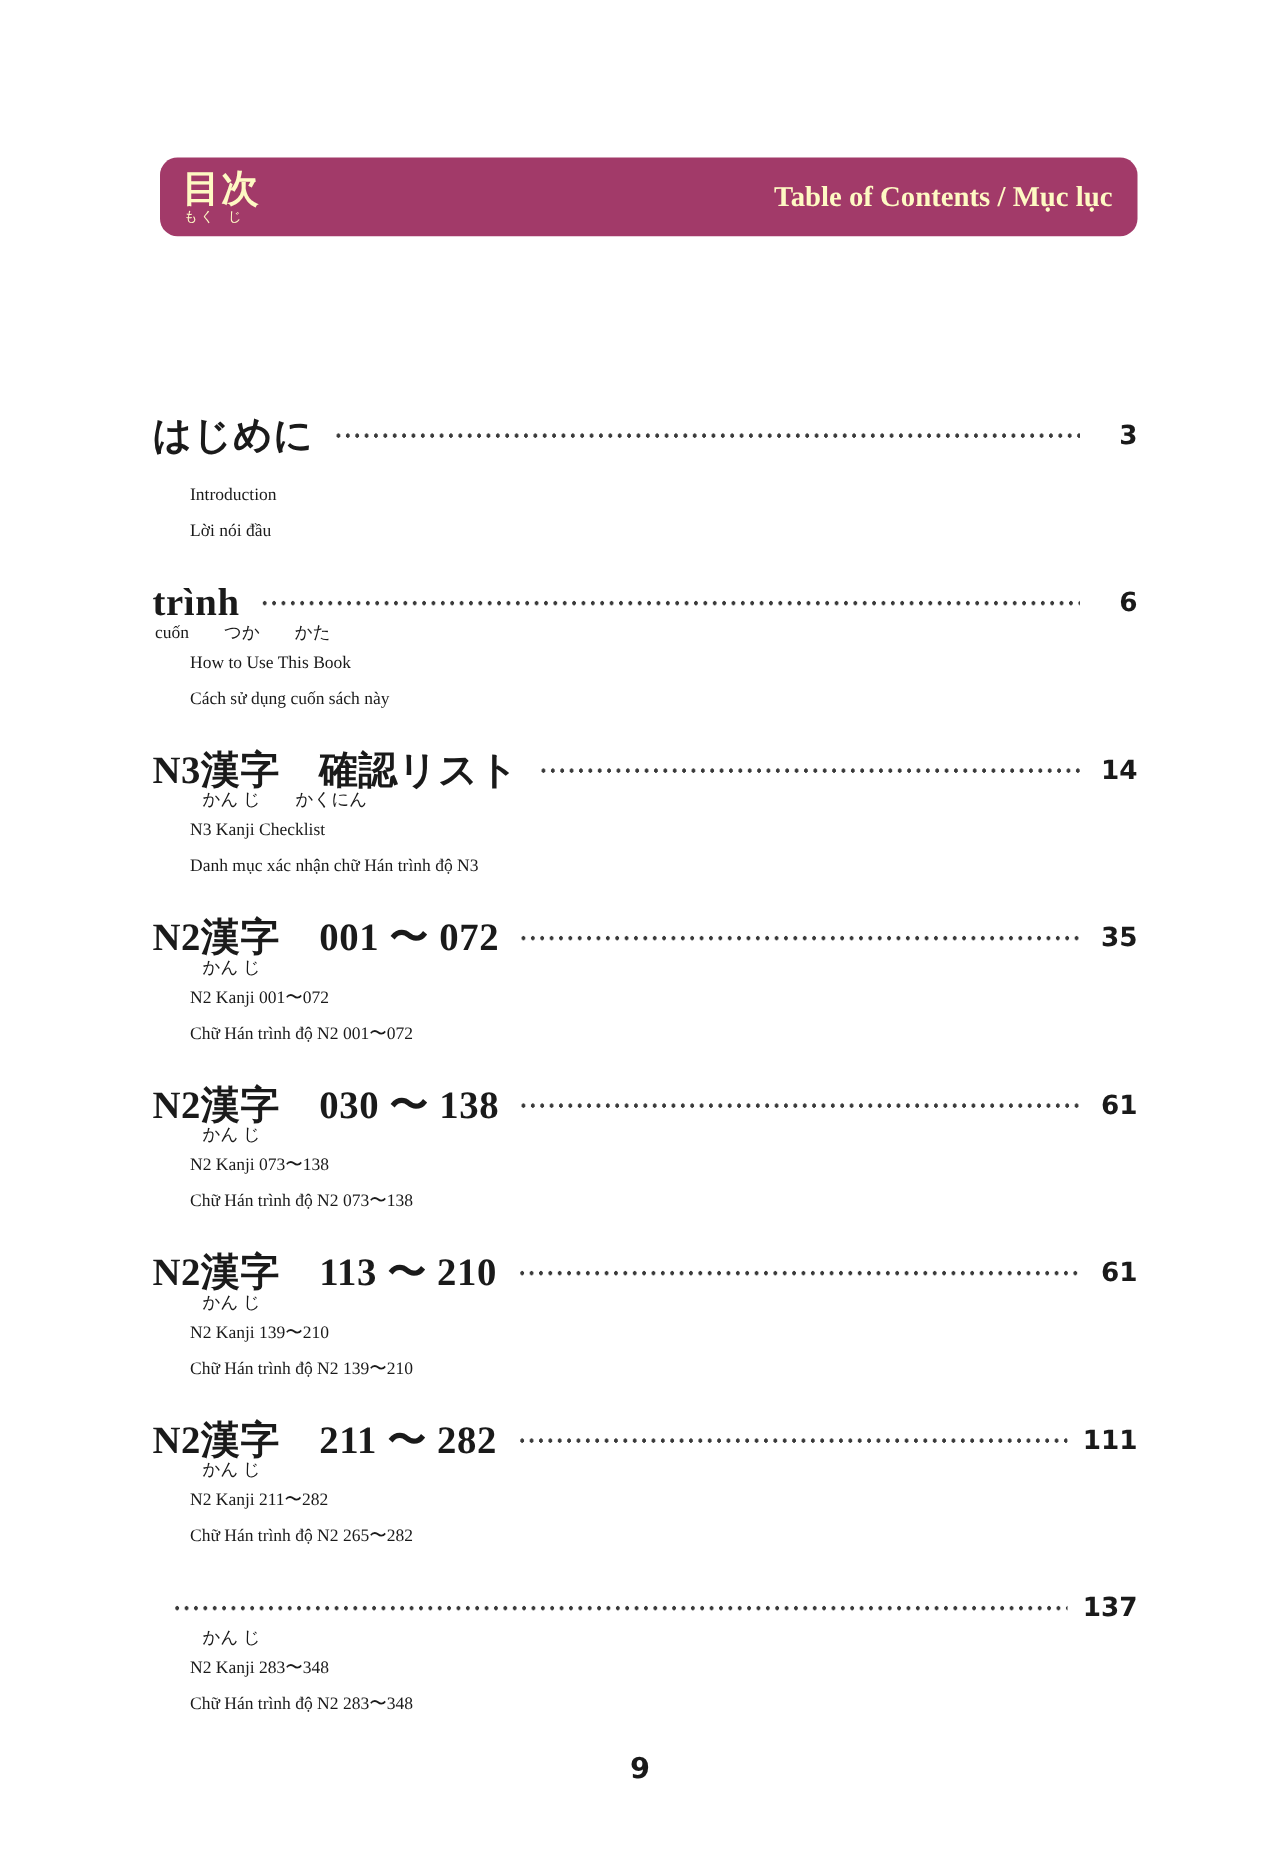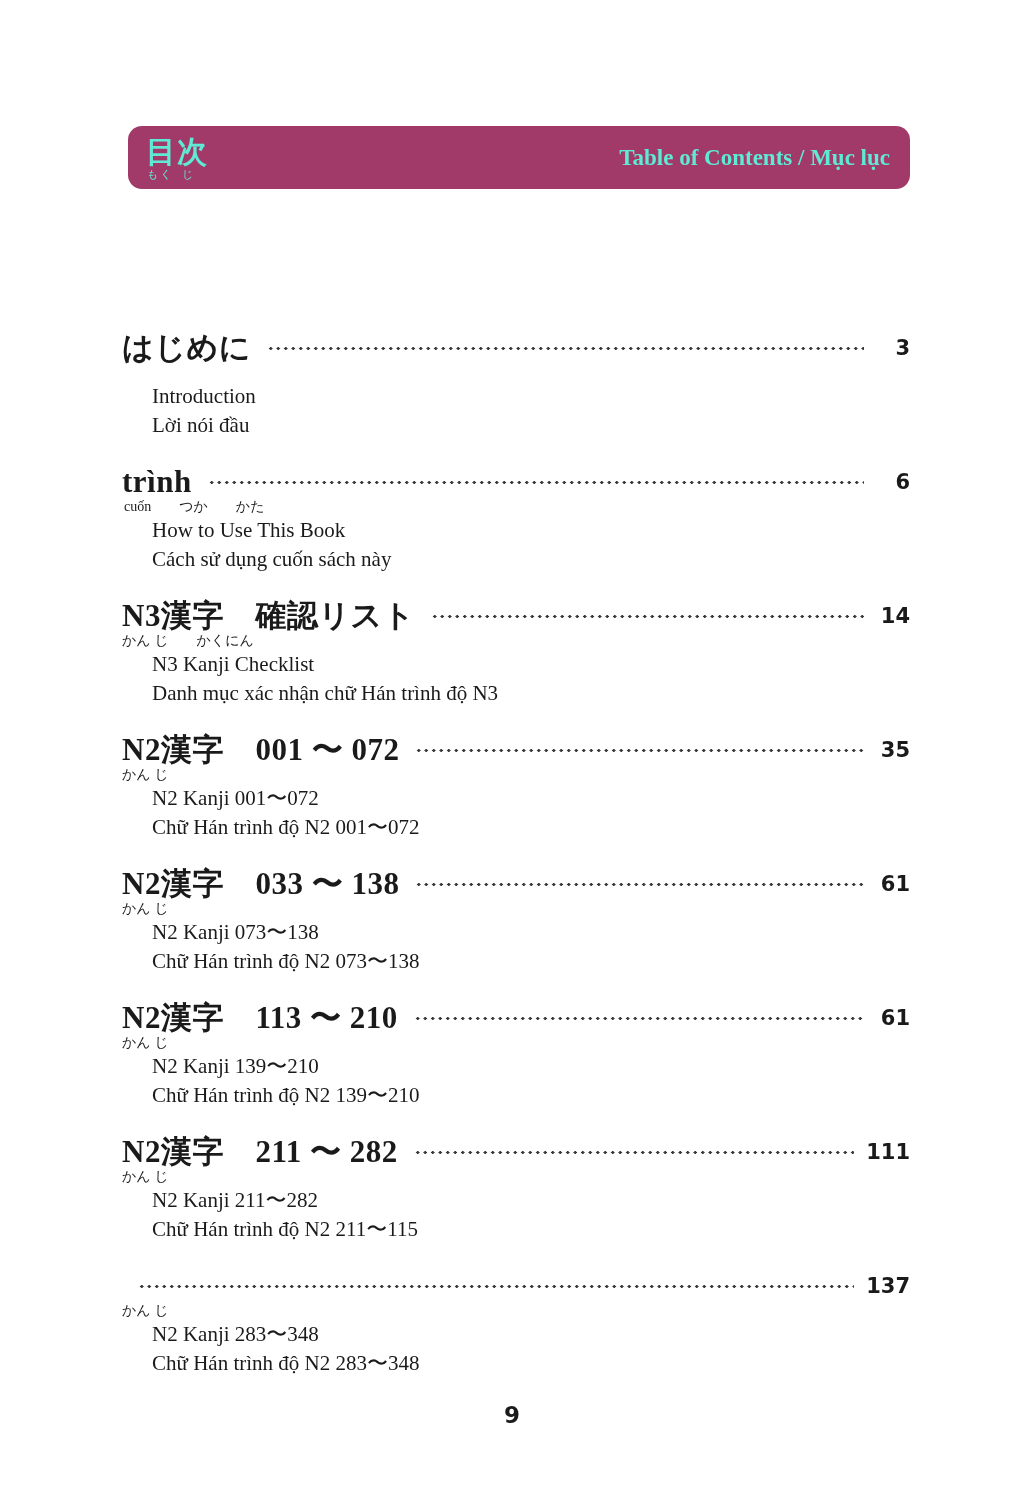--- a/index.html
+++ b/index.html
@@ -13,21 +13,21 @@
     width:1024px;height:1497px;position:relative;
     font-family:"Liberation Serif","DejaVu Serif",serif;
     color:var(--ink);
   }
 
   
   .banner{
     position:absolute;left:128px;top:126px;width:782px;height:63px;
     background:var(--header-bg);border-radius:14px;
     display:flex;justify-content:space-between;align-items:center;
-    padding:0 20px 0 18px;color:#5eead4;
+    padding:0 20px 0 18px;color:#fef9c3;
   }
   .banner-left{display:flex;flex-direction:column;line-height:1;margin-top:3px;}
   .banner-title{
     font-family:"DejaVu Sans","Liberation Sans",sans-serif;
     font-weight:bold;font-size:30px;letter-spacing:1px;
   }
   .banner-furi{
     font-family:Liberation Mono, monospace;
     font-size:11px;letter-spacing:2px;margin-top:3px;margin-left:1px;
   }
@@ -51,27 +51,27 @@
     flex:1 1 auto;height:5px;margin:0 12px 0 16px;align-self:center;
     background-image:radial-gradient(circle,var(--dots) 1.5px,transparent 1.7px);
     background-size:7.5px 5px;background-repeat:repeat-x;background-position:0 center;
   }
   .pagenum{
     flex:0 0 auto;font-family:"DejaVu Sans","Liberation Sans",sans-serif;
     font-weight:bold;font-size:21px;min-width:34px;text-align:right;
   }
   .furigana{
     height:13px;line-height:13px;font-size:14px;white-space:pre;
-    margin-top:1px;
+    margin-left:40px;margin-top:1px;
     font-family:"Liberation Serif","DejaVu Serif",serif;
   }
   .entry:nth-child(1) .furigana,
   .entry:nth-child(2) .furigana{margin-left:2px;}
   .sub{
-    font-size:21px;line-height:29px;margin-left:30px;
+    font-size:14px;line-height:29px;margin-left:30px;
     font-family:"Liberation Serif","DejaVu Serif",serif;
   }
   .sub.en{margin-top:3px;}
 
   
   .page-footer{
     position:absolute;left:0;top:1402px;width:100%;text-align:center;
     font-family:"DejaVu Sans","Liberation Sans",sans-serif;
     font-weight:bold;font-size:23px;
   }
@@ -123,21 +123,21 @@
       <span class="title">N2漢字　001 〜 072</span>
       <span class="leader"></span>
       <span class="pagenum">35</span>
     </div>
     <div class="furigana">かん じ</div>
     <div class="sub en">N2 Kanji 001〜072</div>
     <div class="sub vi">Chữ Hán trình độ N2 001〜072</div>
   </div>
     <div class="entry">
     <div class="title-row">
-      <span class="title">N2漢字　033 〜 138</span>
+      <span class="title">N2漢字　030 〜 138</span>
       <span class="leader"></span>
       <span class="pagenum">61</span>
     </div>
     <div class="furigana">かん じ</div>
     <div class="sub en">N2 Kanji 073〜138</div>
     <div class="sub vi">Chữ Hán trình độ N2 073〜138</div>
   </div>
     <div class="entry">
     <div class="title-row">
       <span class="title">N2漢字　113 〜 210</span>
@@ -149,21 +149,21 @@
     <div class="sub vi">Chữ Hán trình độ N2 139〜210</div>
   </div>
     <div class="entry">
     <div class="title-row">
       <span class="title">N2漢字　211 〜 282</span>
       <span class="leader"></span>
       <span class="pagenum">111</span>
     </div>
     <div class="furigana">かん じ</div>
     <div class="sub en">N2 Kanji 211〜282</div>
-    <div class="sub vi">Chữ Hán trình độ N2 211〜115</div>
+    <div class="sub vi">Chữ Hán trình độ N2 265〜282</div>
   </div>
     <div class="entry">
     <div class="title-row">
       <span class="leader"></span>
       <span class="pagenum">137</span>
     </div>
     <div class="furigana">かん じ</div>
     <div class="sub en">N2 Kanji 283〜348</div>
     <div class="sub vi">Chữ Hán trình độ N2 283〜348</div>
   </div>

